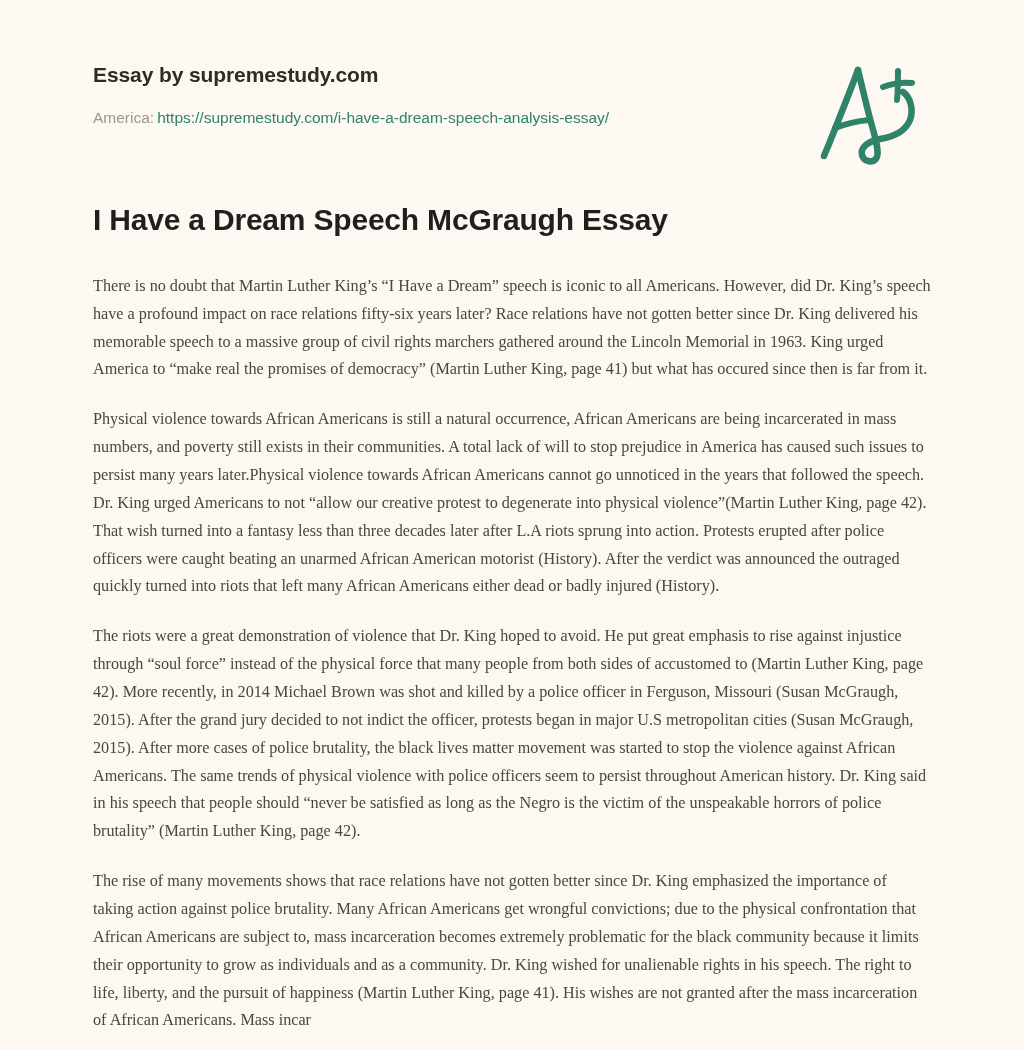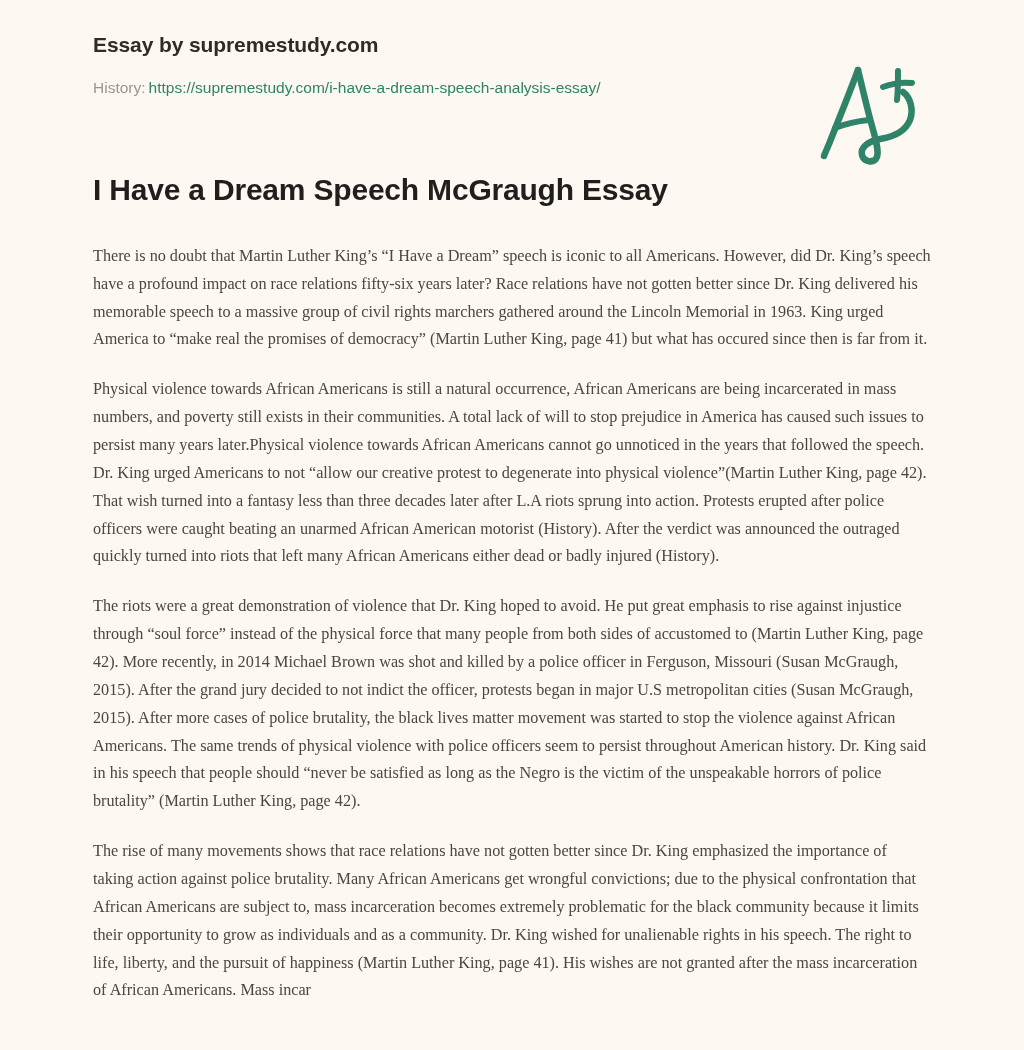--- a/index.html
+++ b/index.html
@@ -17,21 +17,21 @@
     position: relative;
     width: 1024px;
     height: 1050px;
     box-sizing: border-box;
     padding: 0 93px;
   }
 
   
   .header {
     position: relative;
-    padding-top: 32px;
+    padding-top: 62px;
   }
   .byline {
     font-size: 21px;
     font-weight: 700;
     color: #2f2b27;
     letter-spacing: -0.1px;
     line-height: 1.2;
   }
   .source-row {
     margin-top: 21px;
@@ -88,21 +88,21 @@
 </style>
 </head>
 <body>
 
 <div class="page">
 
   <div class="header">
     <div class="byline">Essay by supremestudy.com</div>
 
     <div class="source-row">
-      <span class="source-label">History:</span><a class="source-link" href="#">https://supremestudy.com/i-have-a-dream-speech-analysis-essay/</a>
+      <span class="source-label">America:</span><a class="source-link" href="#">https://supremestudy.com/i-have-a-dream-speech-analysis-essay/</a>
     </div>
 
     <div class="logo">
       <svg viewBox="0 0 120 110" xmlns="http://www.w3.org/2000/svg" aria-hidden="true">
         <g fill="none" stroke="#2f8369" stroke-linecap="round" stroke-linejoin="round">
 
           <path d="M47 14 C41 30, 30 58, 18 88 C16 93, 14 97, 13 100" stroke-width="6.5"></path>
 
           <path d="M47 14 C51 30, 56 52, 61 70 C65 84, 68 95, 66 101 C63 108, 53 106, 51 99 C49 91, 58 85, 69 83 C82 81, 94 76, 99 64 C103 53, 99 41, 92 36" stroke-width="6.5"></path>
 

